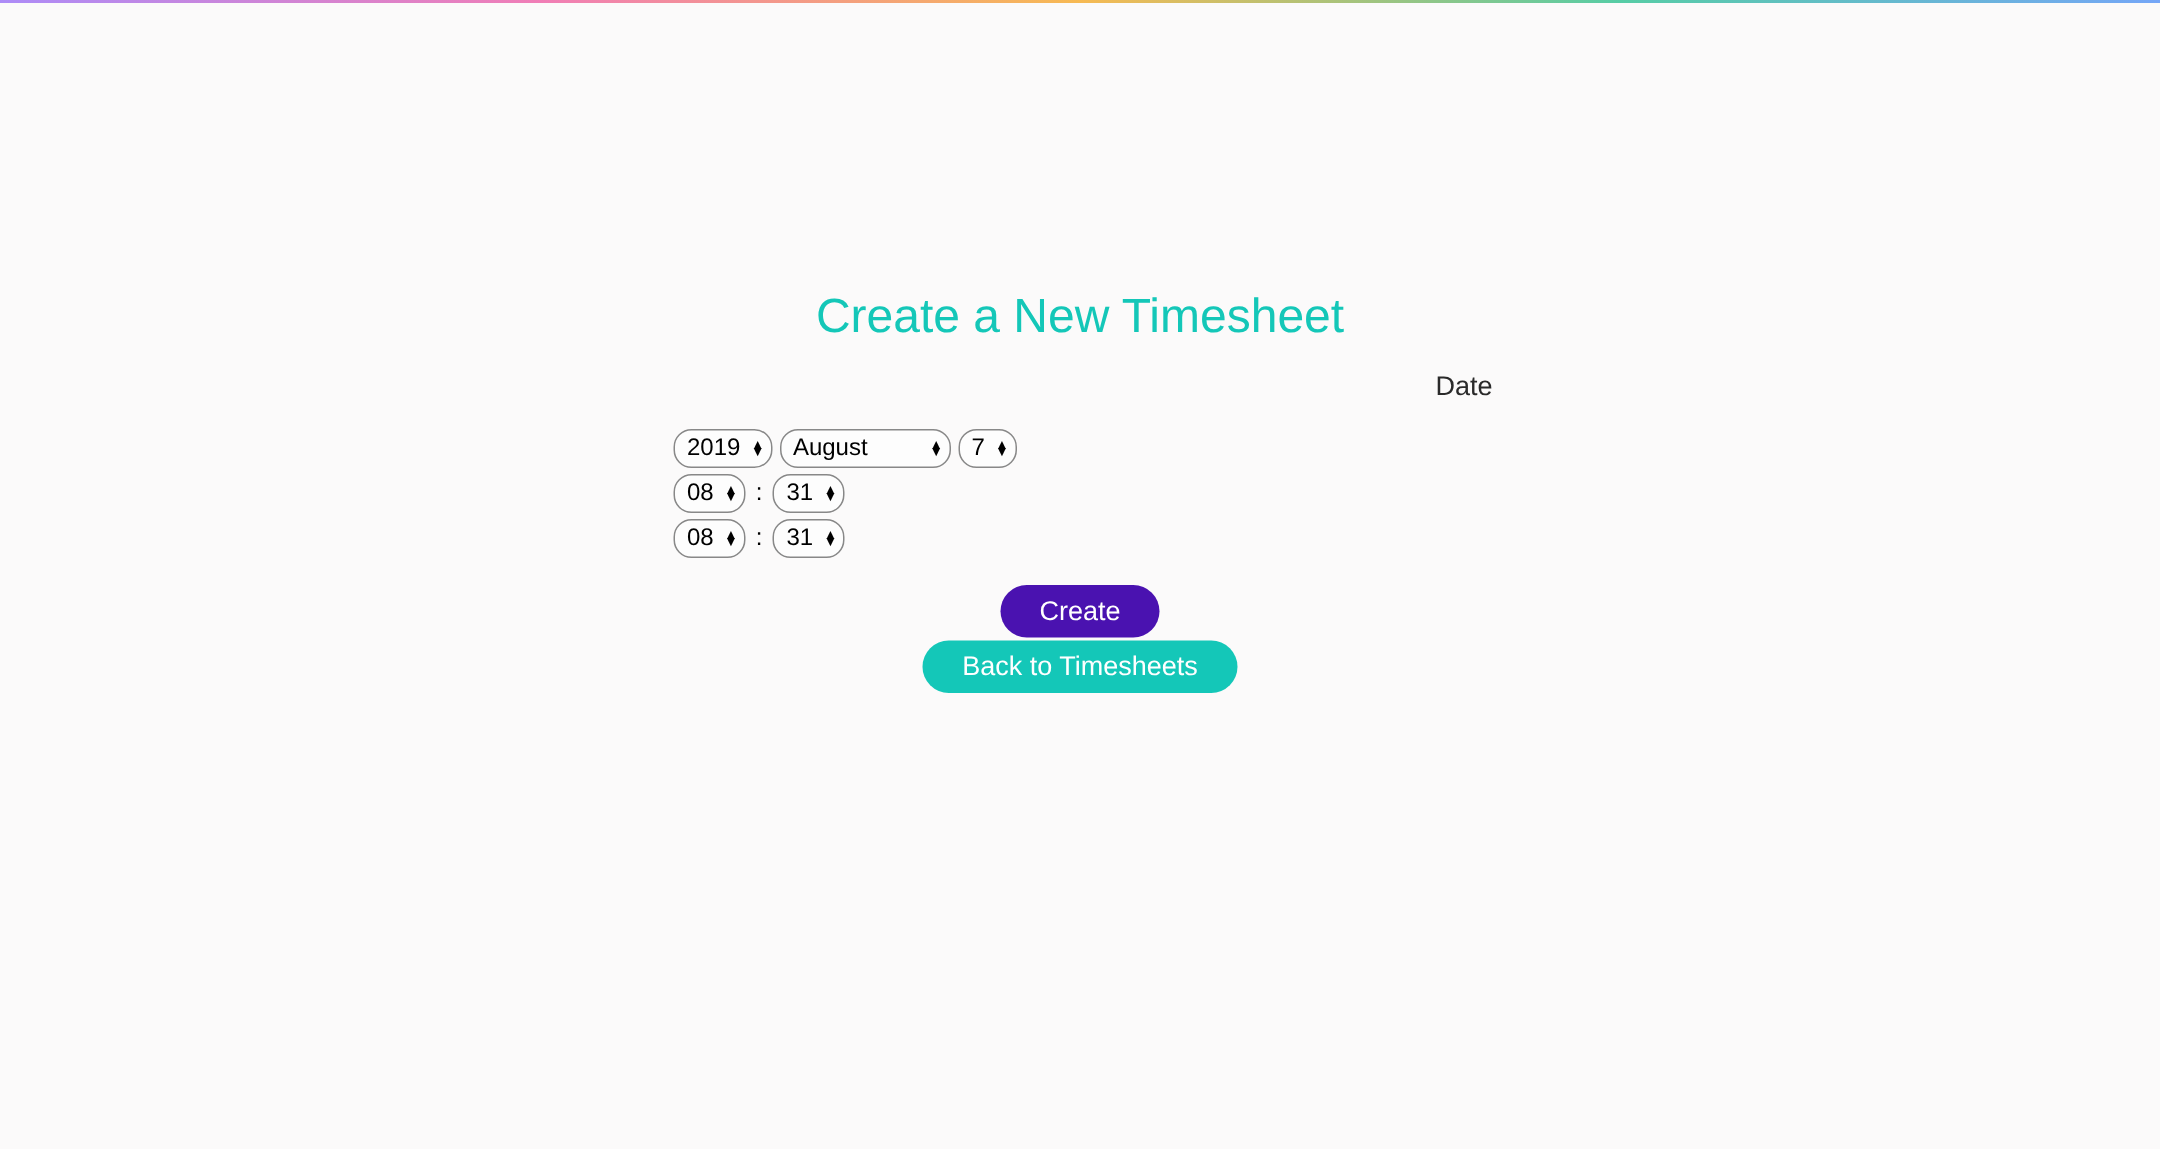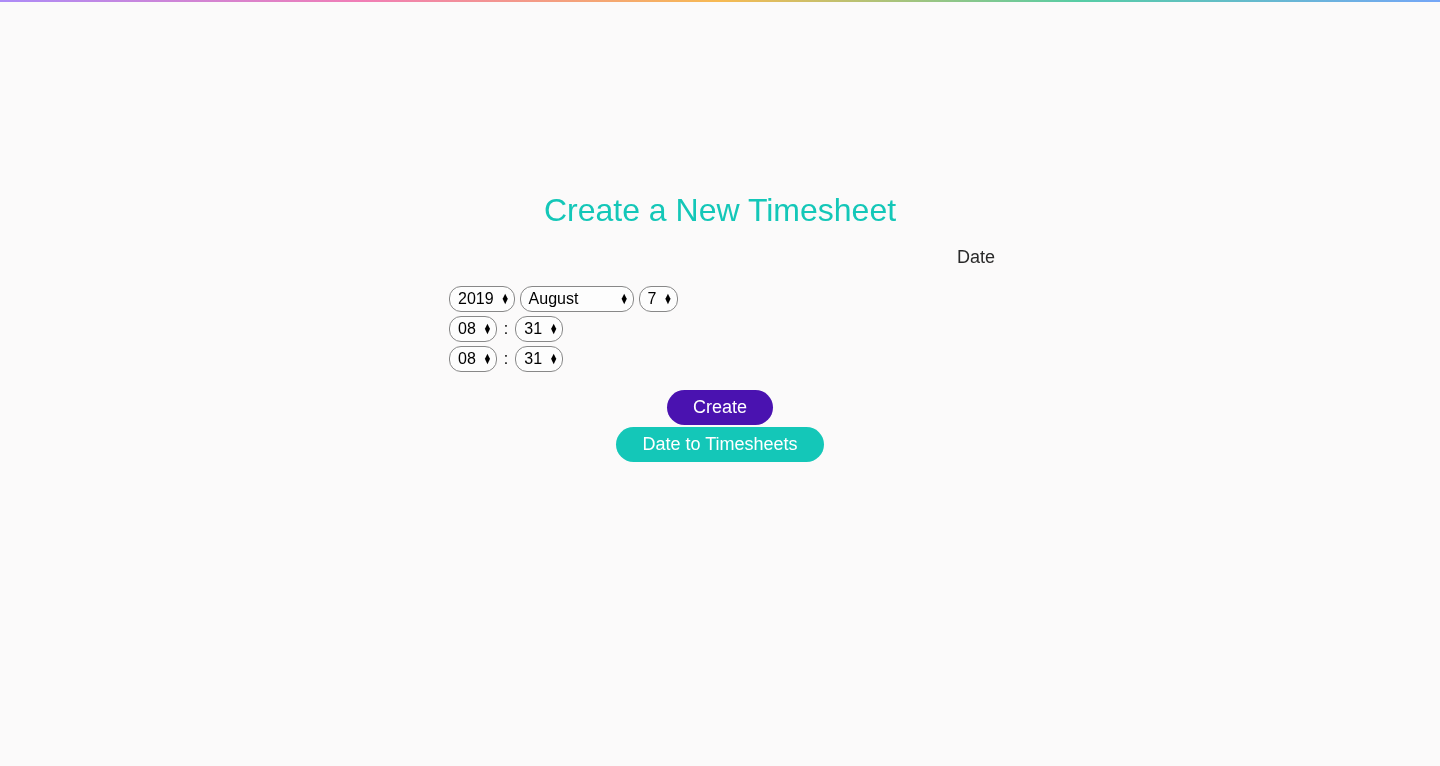--- a/index.html
+++ b/index.html
@@ -183,17 +183,17 @@
         <span class="stepper">
             <span>▲</span>
             <span>▼</span>
           </span>
       </div>
     </div>
 
     <div class="button-area">
       <button class="btn btn-primary">Create</button>
       <br>
-      <button class="btn btn-secondary">Date to Timesheets</button>
+      <button class="btn btn-secondary">Back to Timesheets</button>
     </div>
 
   </div>
 </div>
 
 </body></html>

